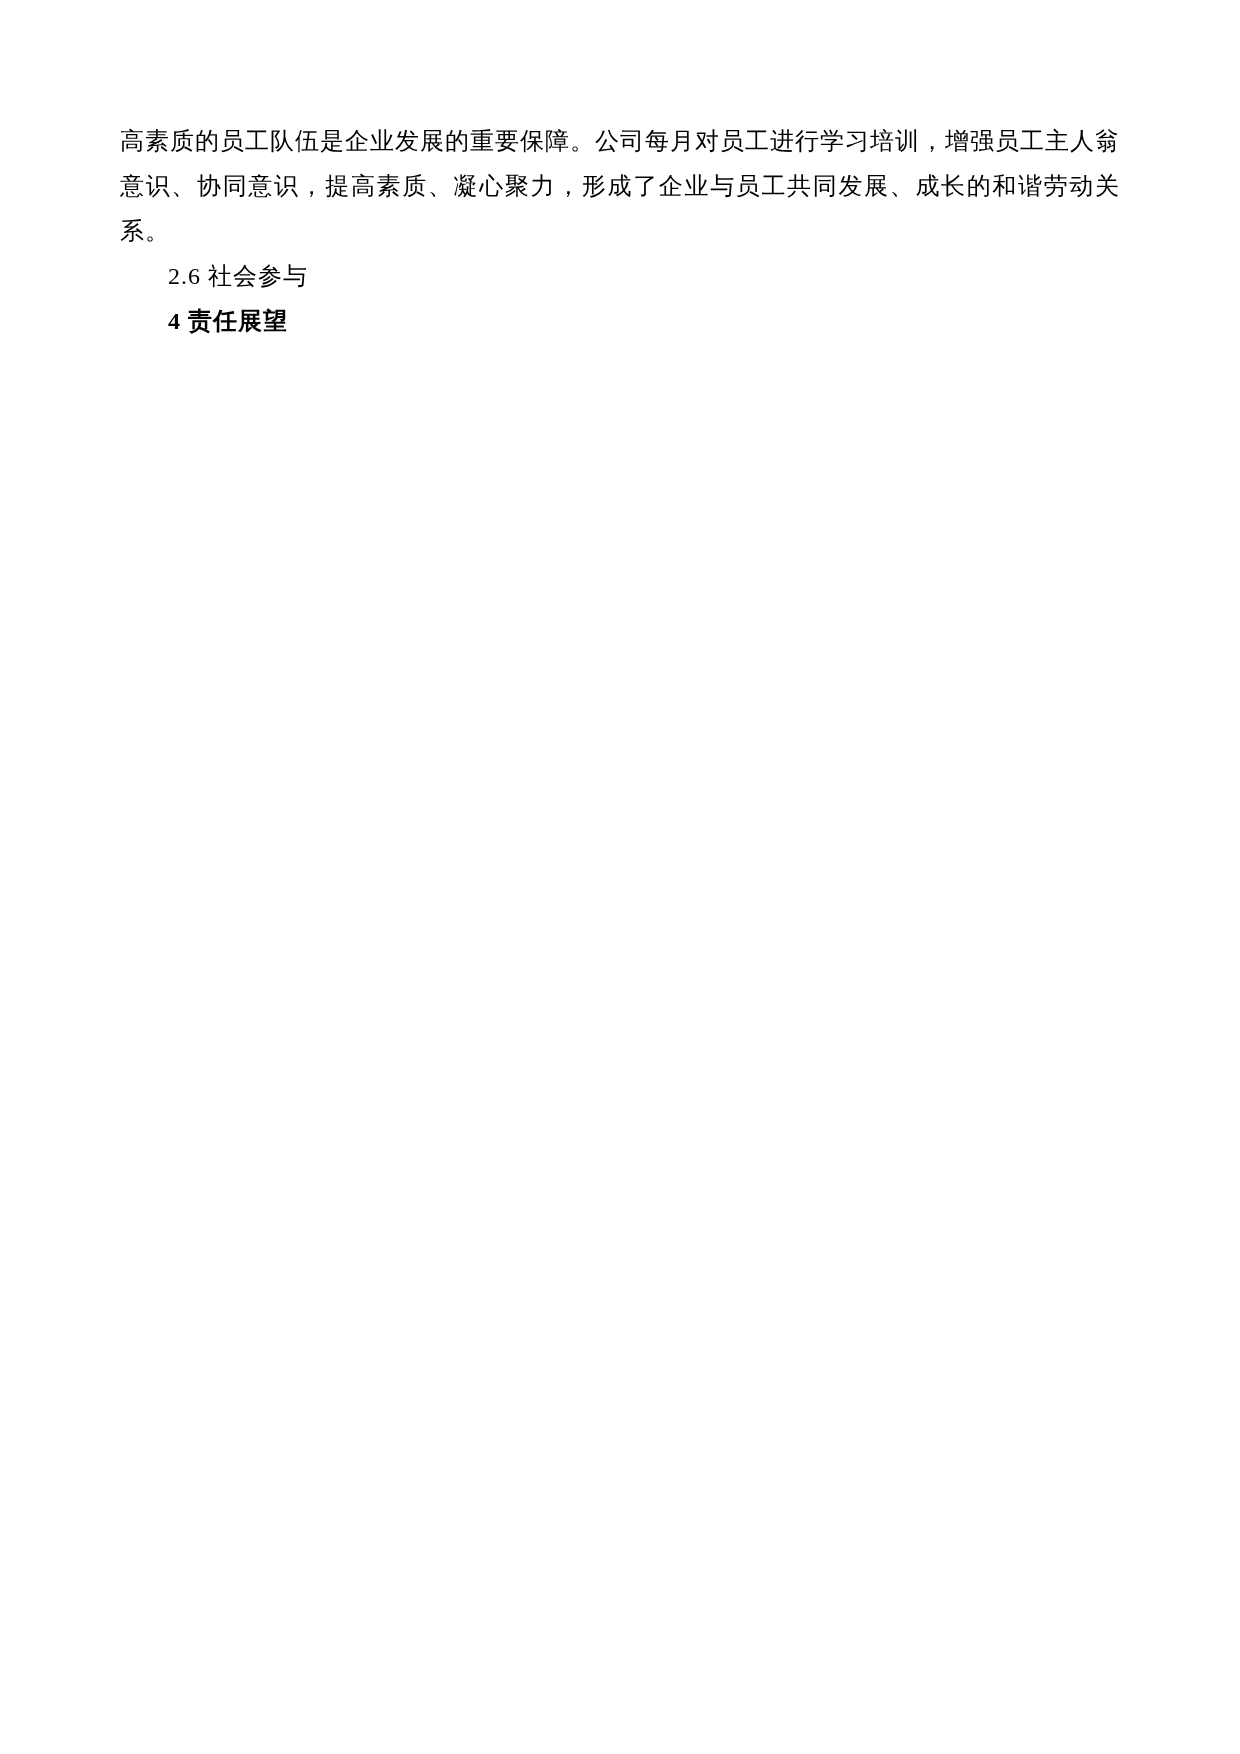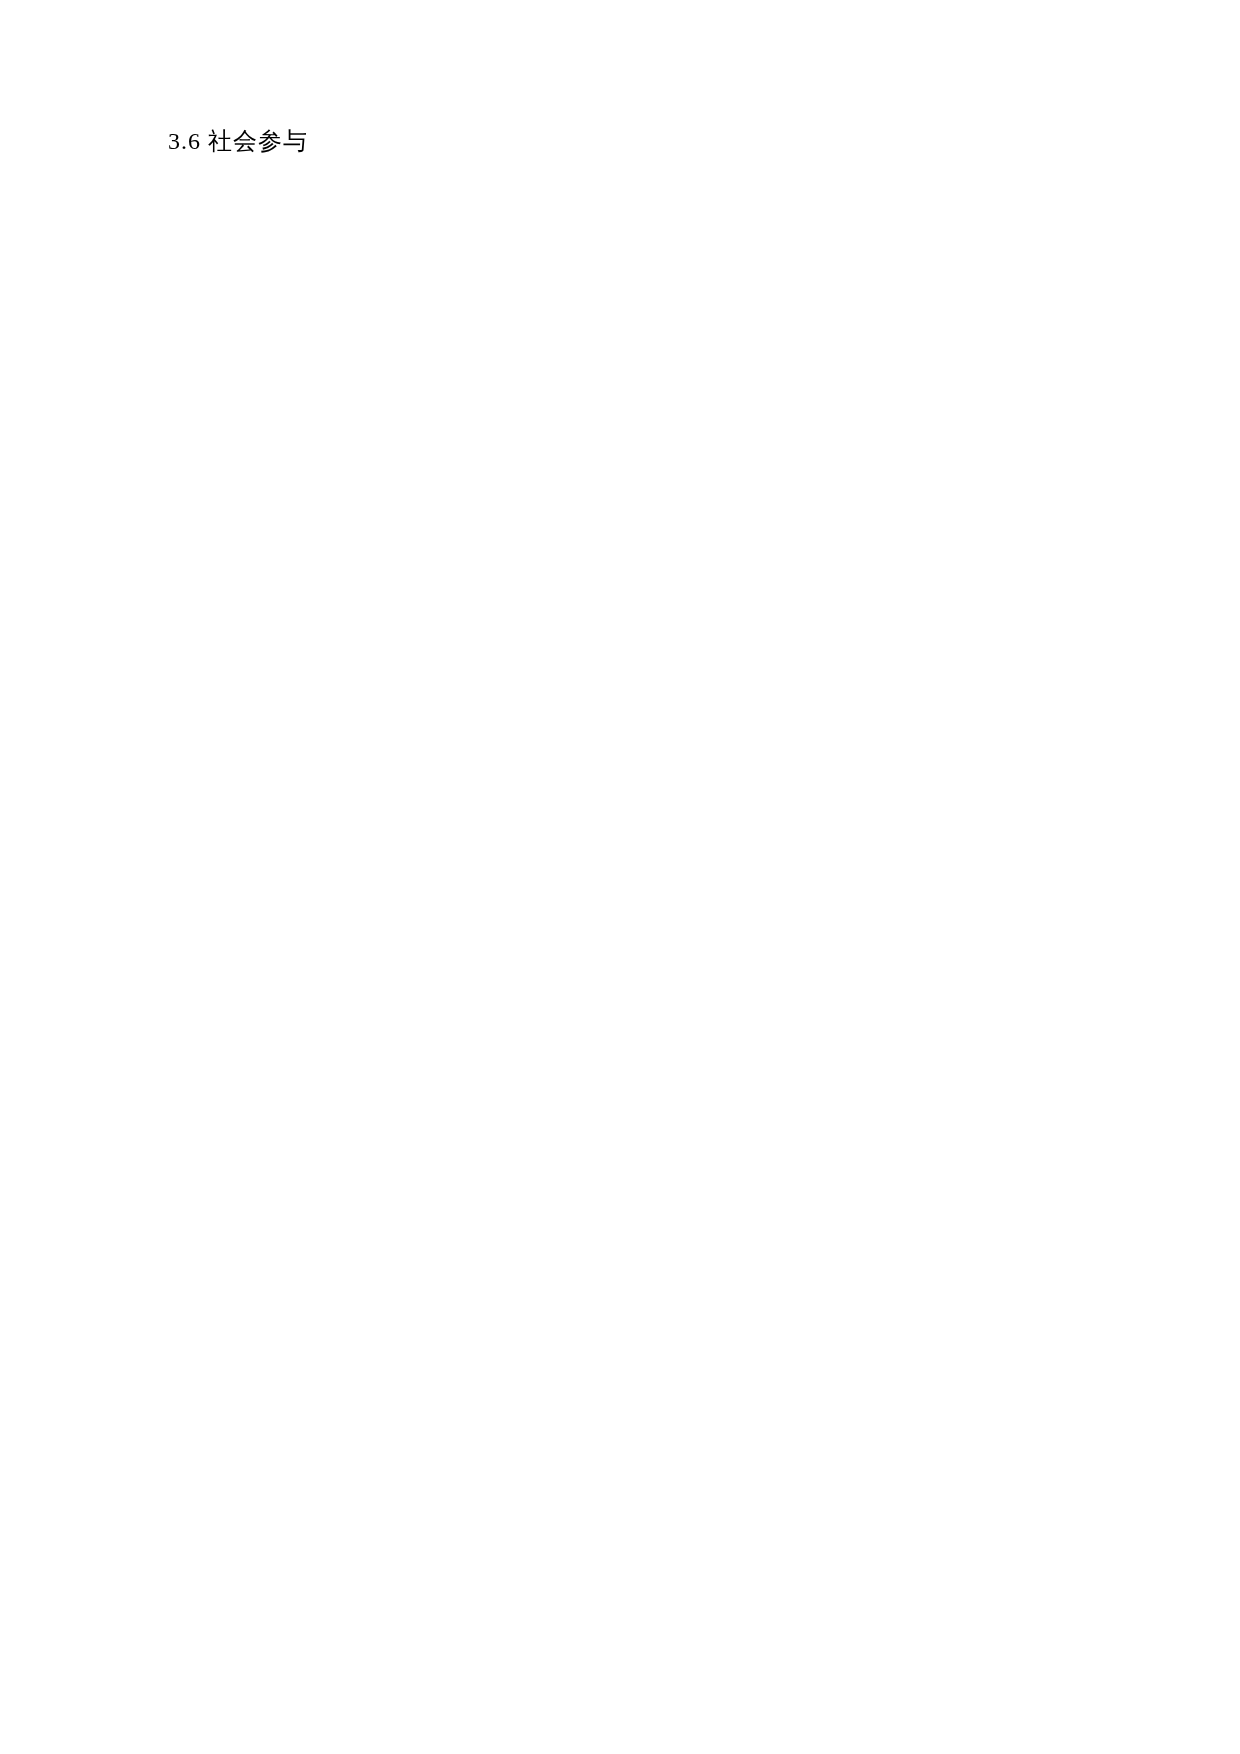--- a/index.html
+++ b/index.html
@@ -42,18 +42,20 @@
   .para.heading {
     text-indent: 2em;
     text-align: left;
     font-weight: bold;
   }
 </style>
 </head>
 <body>
 
 <div class="page">
+  <p class="para">高素质的员工队伍是企业发展的重要保障。公司每月对员工进行学习培训，增强员工主人翁意识、协同意识，提高素质、凝心聚力，形成了企业与员工共同发展、成长的和谐劳动关系。</p>
 
-  <p class="para subheading">3.6 社会参与</p>
+  <p class="para subheading">2.6 社会参与</p>
 
 
+  <p class="para heading">4 责任展望</p>
 
 </div>
 
 </body></html>

